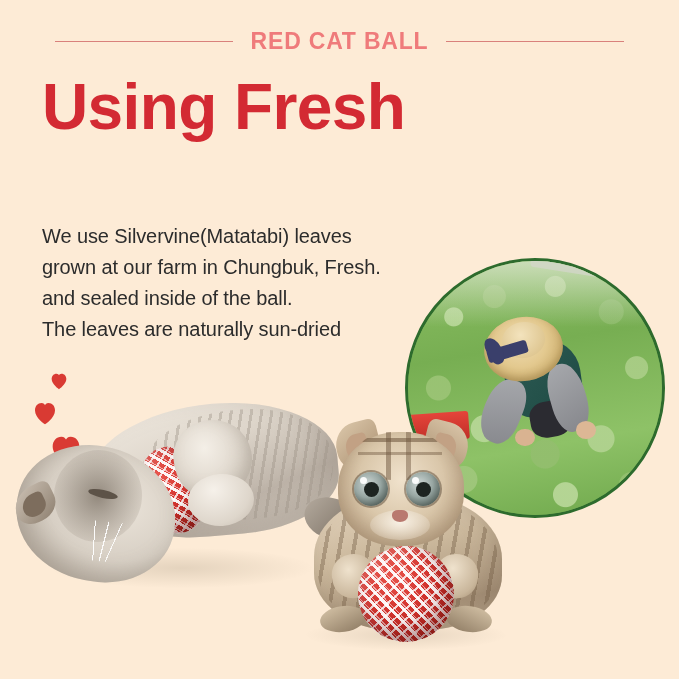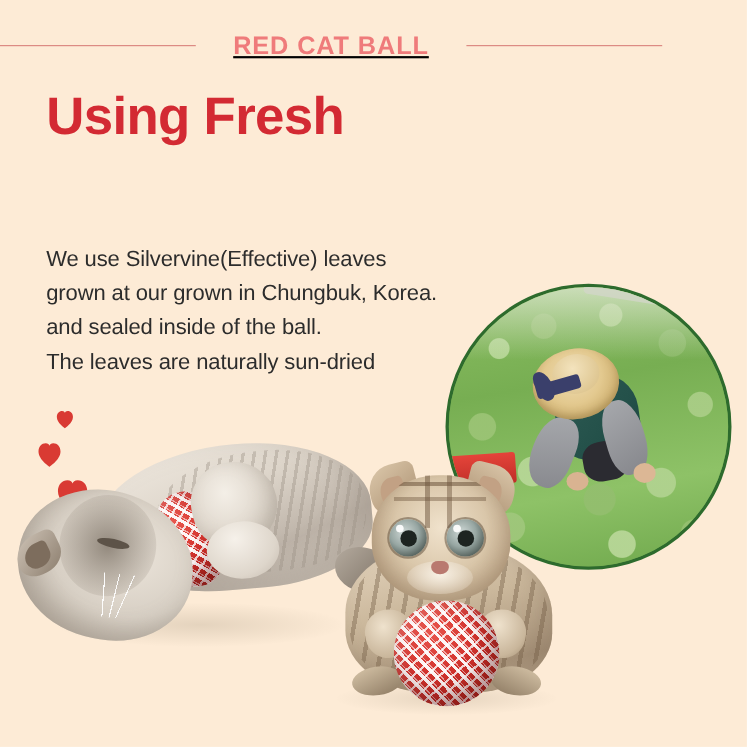--- a/index.html
+++ b/index.html
@@ -23,22 +23,22 @@
 
   
   .eyebrow-row {
     position: absolute;
     top: 22px;
     left: 0;
     width: 679px;
     height: 38px;
     display: flex;
     align-items: center;
-    gap: 34px;
-    text-decoration: underline;
+    justify-content: center;
+    gap: 18px;
   }
   .eyebrow-rule {
     height: 1px;
     width: 178px;
     background: #d9817c;
     flex: 0 0 auto;
   }
   .eyebrow-text {
     font-size: 23px;
     font-weight: bold;
@@ -49,21 +49,21 @@
   }
 
   
   .headline {
     position: absolute;
     left: 42px;
     top: 76px;
     width: 600px;
   }
   .headline-line {
-    font-size: 48px;
+    font-size: 64px;
     font-weight: bold;
     color: #d32a33;
     line-height: 62px;
     letter-spacing: -0.6px;
     white-space: nowrap;
   }
 
   
   .body-copy {
     position: absolute;
@@ -525,22 +525,22 @@
     <div class="eyebrow-rule"></div>
     <div class="eyebrow-text">RED CAT BALL</div>
     <div class="eyebrow-rule"></div>
   </div>
 
   <div class="headline">
     <div class="headline-line">Using Fresh</div>
   </div>
 
   <div class="body-copy">
-    <div class="body-line">We use Silvervine(Effective) leaves</div>
-    <div class="body-line">grown at our grown in Chungbuk, Korea.</div>
+    <div class="body-line">We use Silvervine(Matatabi) leaves</div>
+    <div class="body-line">grown at our farm in Chungbuk, Fresh.</div>
     <div class="body-line">and sealed inside of the ball.</div>
     <div class="body-line">The leaves are naturally sun-dried</div>
   </div>
 
   <div class="farm-circle">
     <div class="farm-scene"></div>
     <div class="farm-haze"></div>
     <div class="farm-beam"></div>
     <div class="red-crate"></div>
     <div class="farmer-torso"></div>

